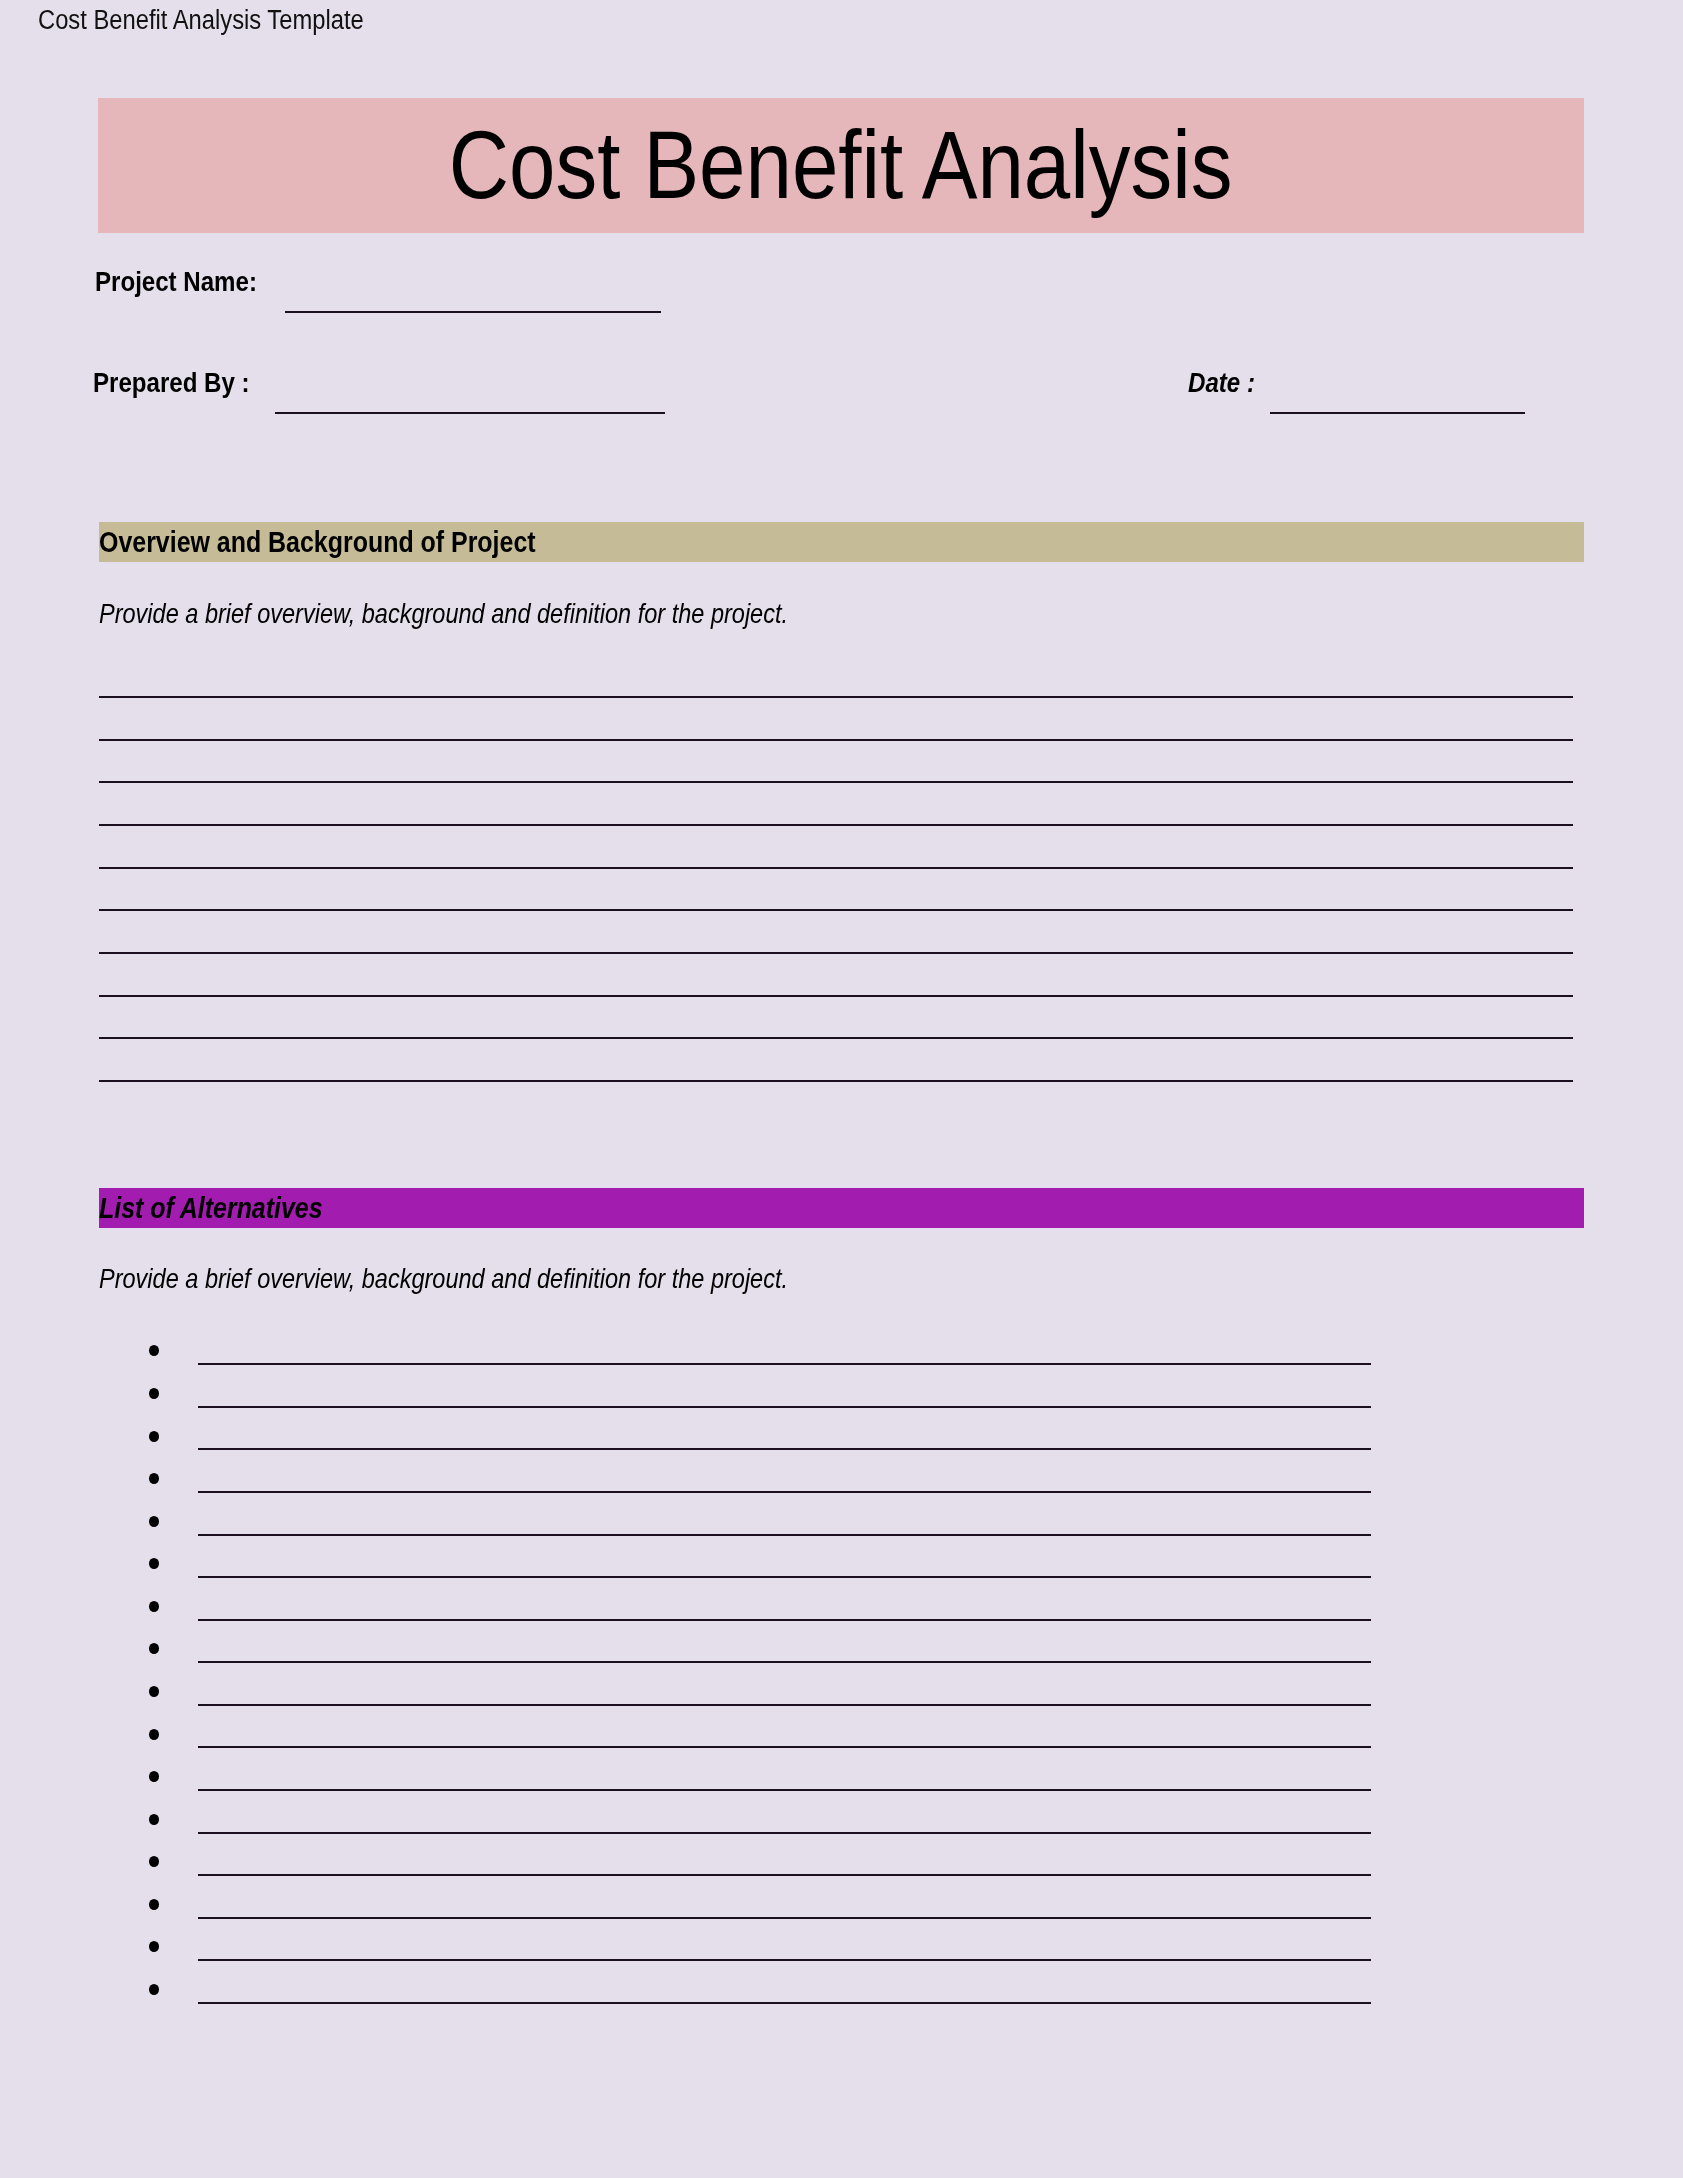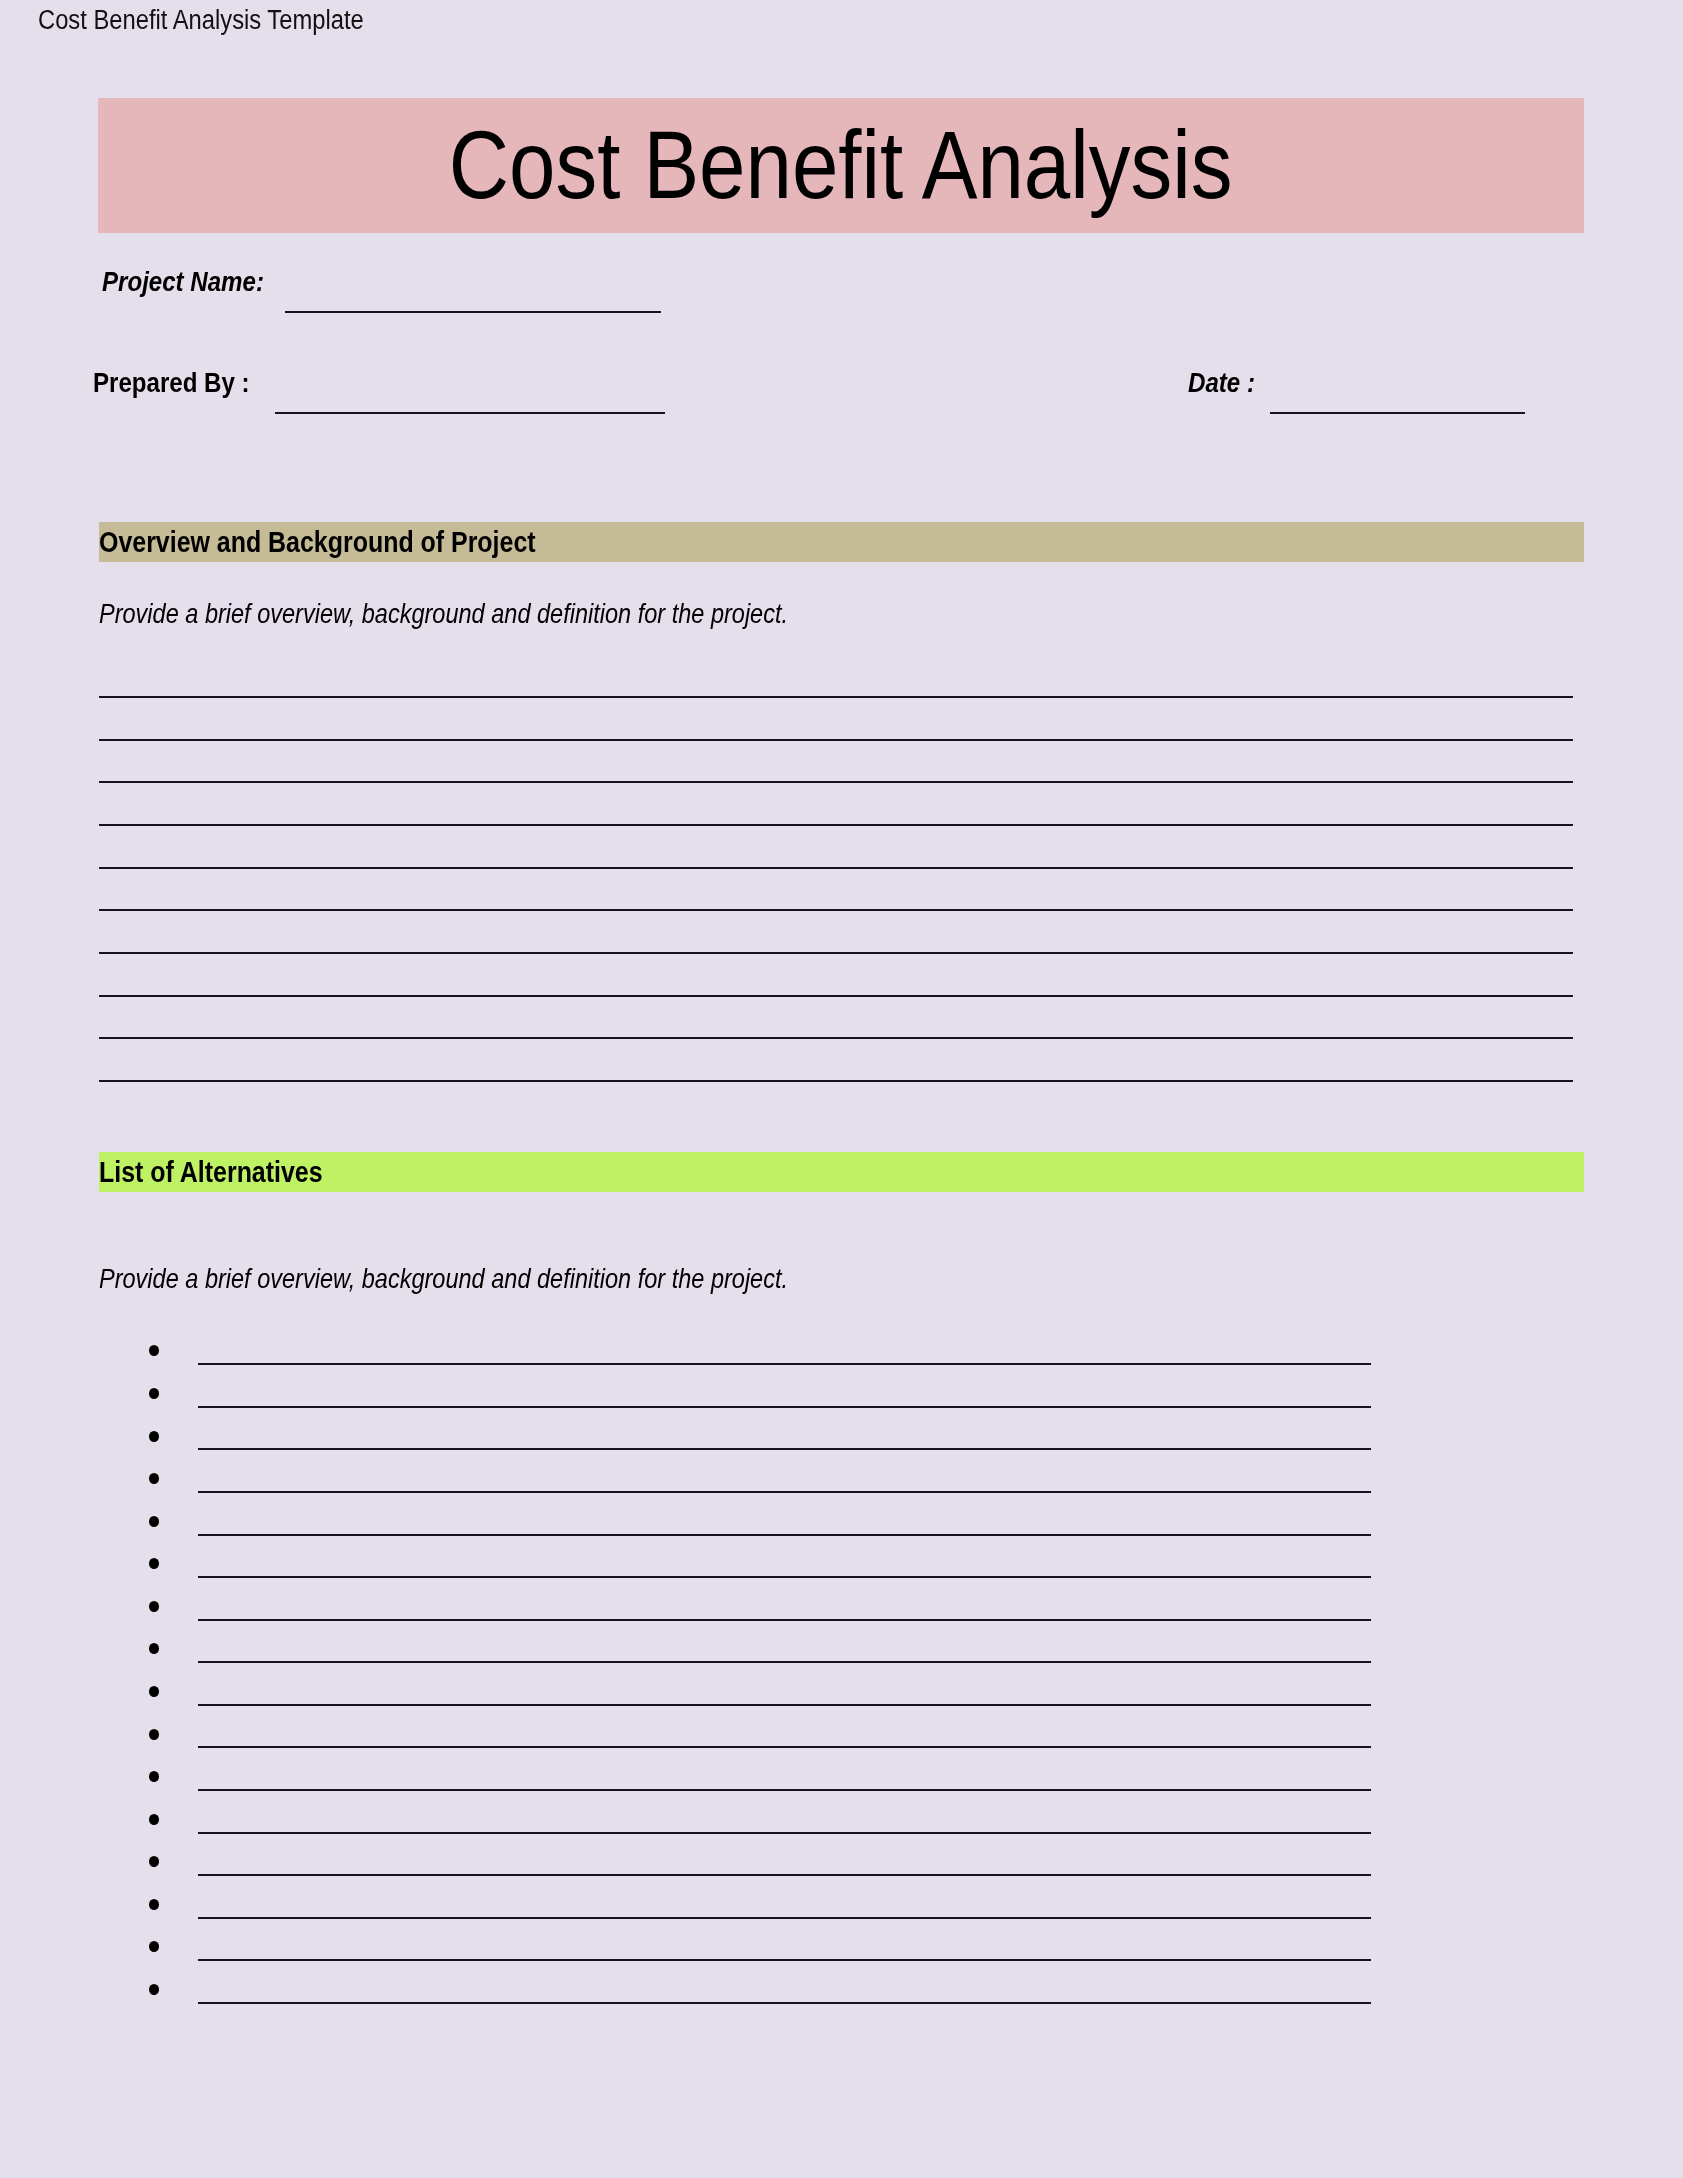--- a/index.html
+++ b/index.html
@@ -48,21 +48,21 @@
   </style>
 </head>
 <body>
 
 <div class="abs doc-header">Cost Benefit Analysis Template</div>
 
 <div class="abs title-banner">
   <div class="title-text">Cost Benefit Analysis</div>
 </div>
 
-<div class="abs field-row" style="left:102px; top:265px;font-style:italic;">
+<div class="abs field-row" style="left:95px; top:265px;">
   <span class="field-label">Project Name:</span>
 </div>
 <div class="abs field-line" style="left:285px; top:311px; width:376px;"></div>
 
 <div class="abs field-row" style="left:93px; top:366px;">
   <span class="field-label">Prepared By :</span>
 </div>
 <div class="abs field-line" style="left:275px; top:412px; width:390px;"></div>
 
 <div class="abs field-row" style="left:1188px; top:366px;font-style:italic;">
@@ -81,21 +81,21 @@
     <div class="abs write-line" style="left: 99px; width: 1474px; top: 781px;"></div>
     <div class="abs write-line" style="left: 99px; width: 1474px; top: 824px;"></div>
     <div class="abs write-line" style="left: 99px; width: 1474px; top: 867px;"></div>
     <div class="abs write-line" style="left: 99px; width: 1474px; top: 909px;"></div>
     <div class="abs write-line" style="left: 99px; width: 1474px; top: 952px;"></div>
     <div class="abs write-line" style="left: 99px; width: 1474px; top: 995px;"></div>
     <div class="abs write-line" style="left: 99px; width: 1474px; top: 1037px;"></div>
     <div class="abs write-line" style="left: 99px; width: 1474px; top: 1080px;"></div>
   </div>
 
-<div class="abs section-bar" style="top:1152px; background:#bef264;">
+<div class="abs section-bar" style="top:1188px; background:#a21caf;font-style:italic;">
   <span class="section-title">List of Alternatives</span>
 </div>
 <div class="abs section-desc" style="top:1262px;">Provide a brief overview, background and definition for the project.</div>
 
 <div id="alternatives-list">
     <div>
       <div class="abs bullet" style="left: 149px; top: 1345px;"></div>
       <div class="abs write-line" style="left: 198px; width: 1173px; top: 1363px;"></div>
     </div>
     <div>

